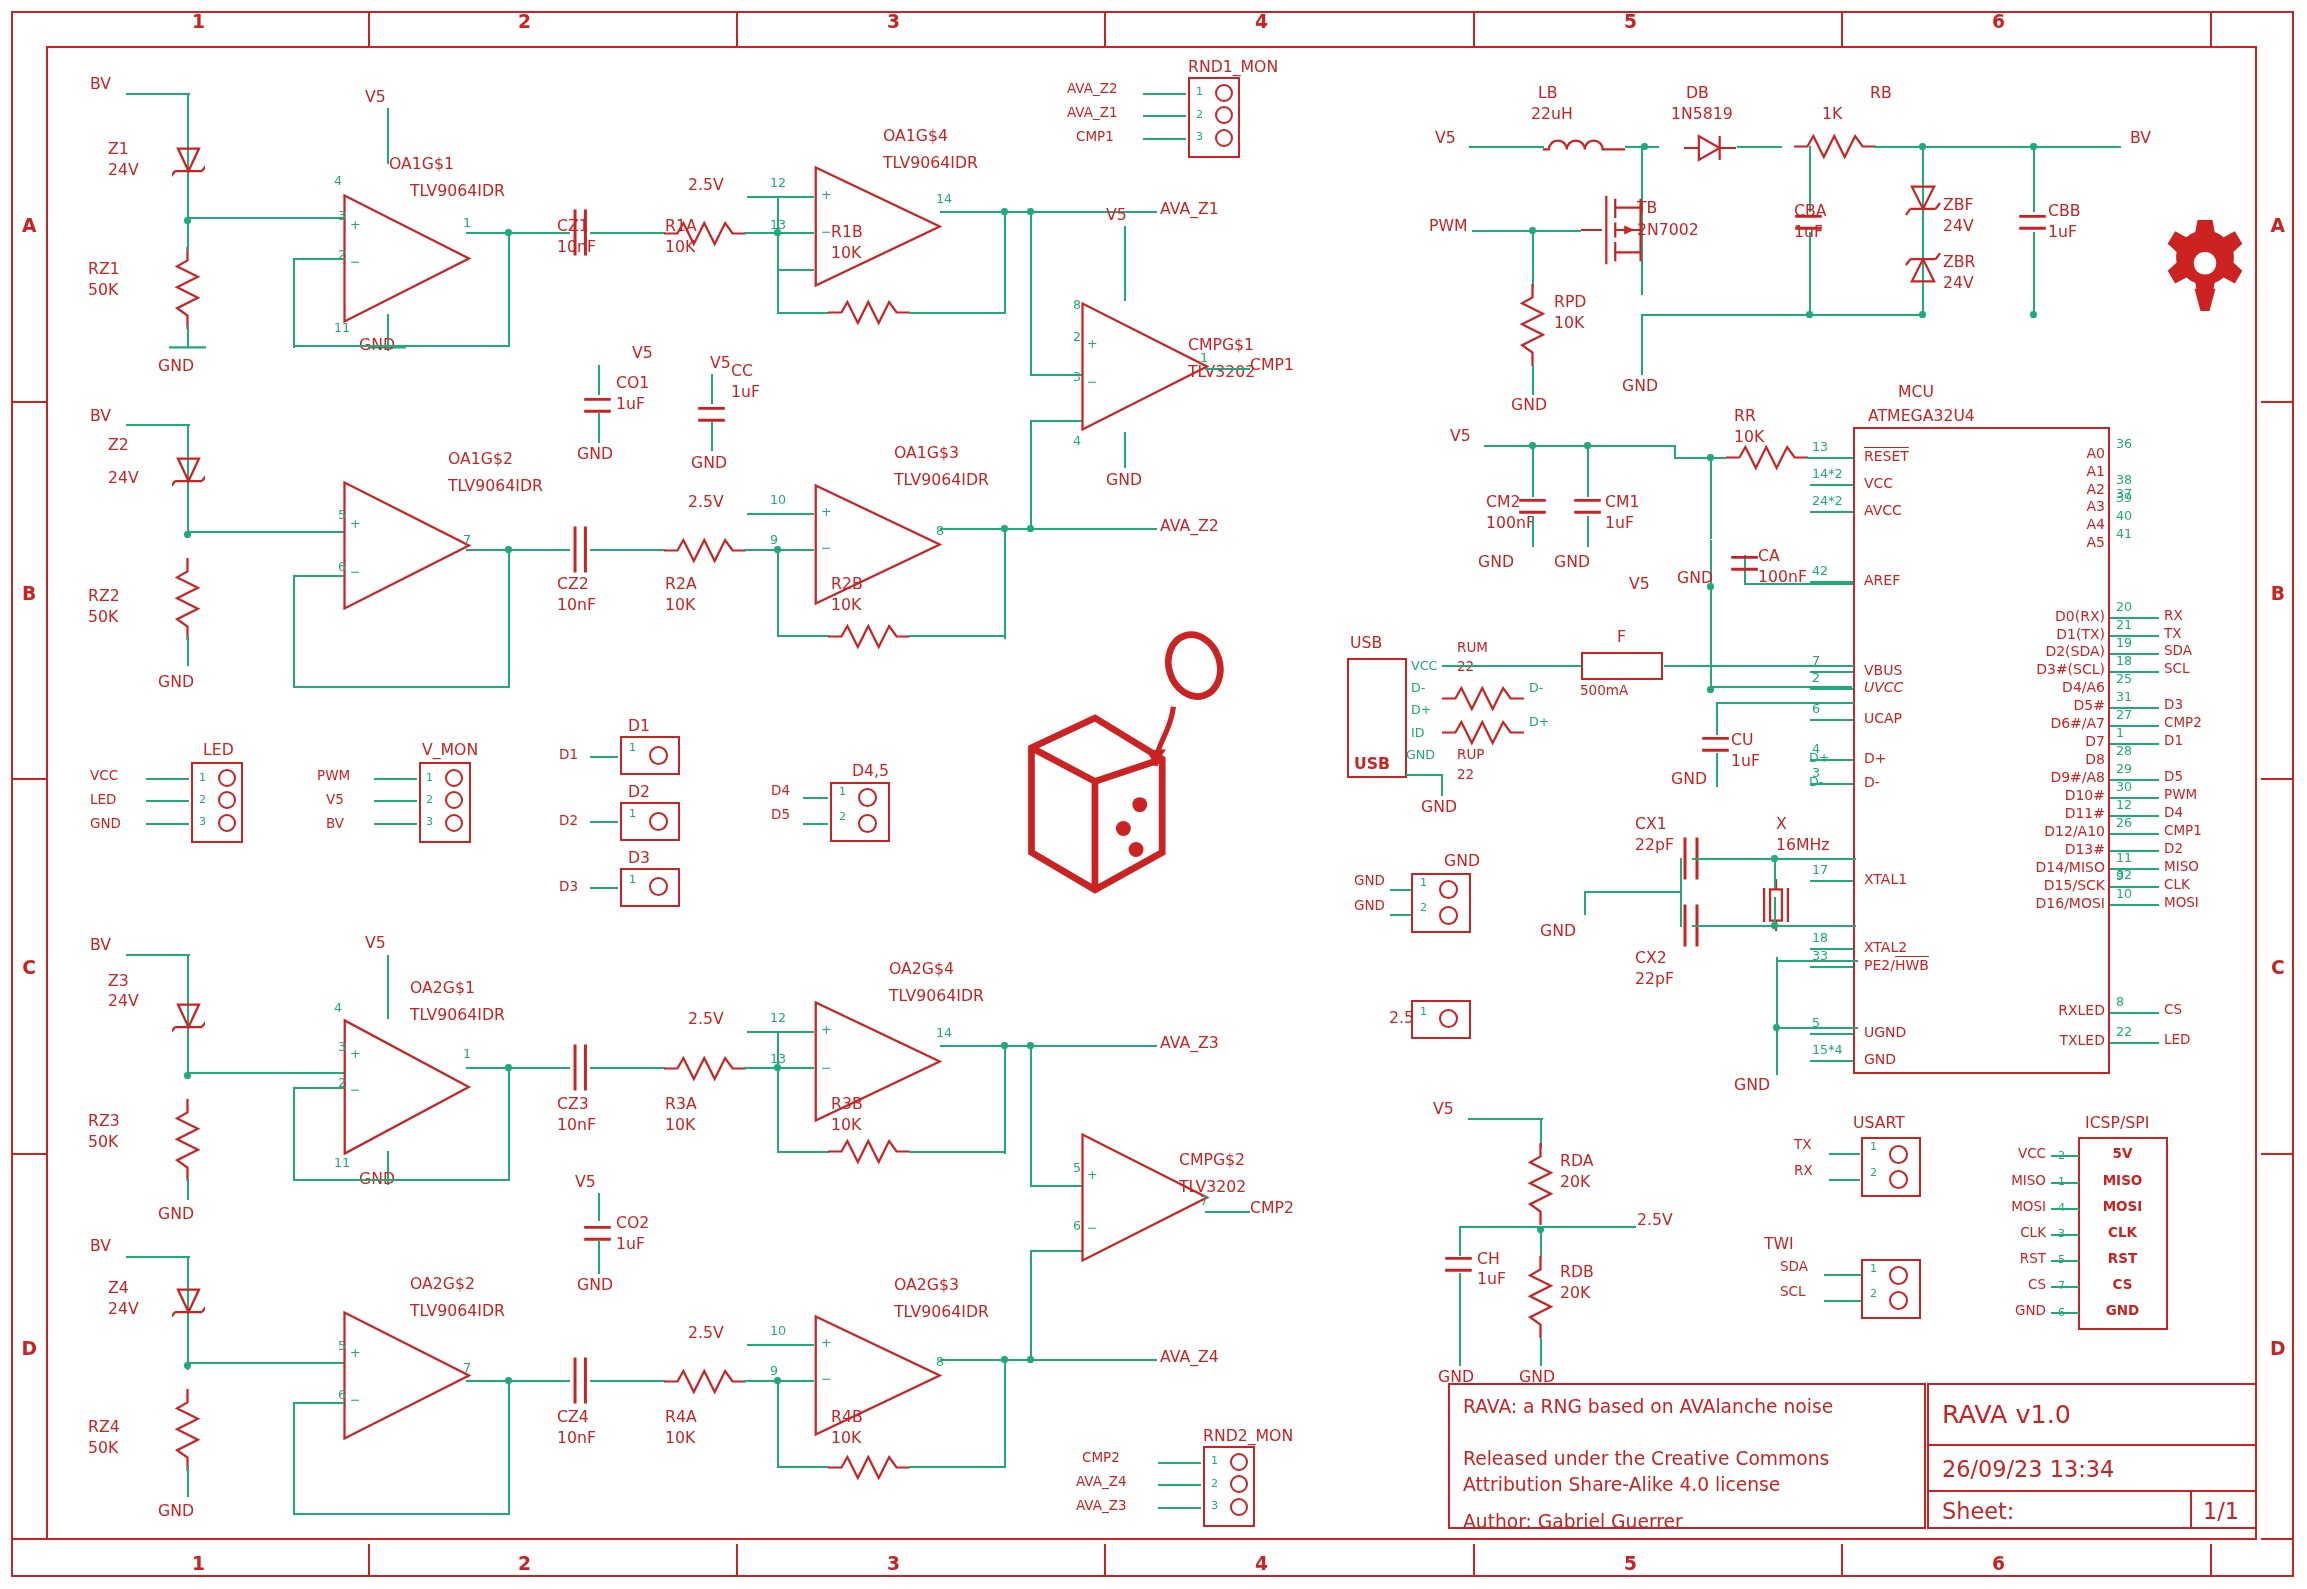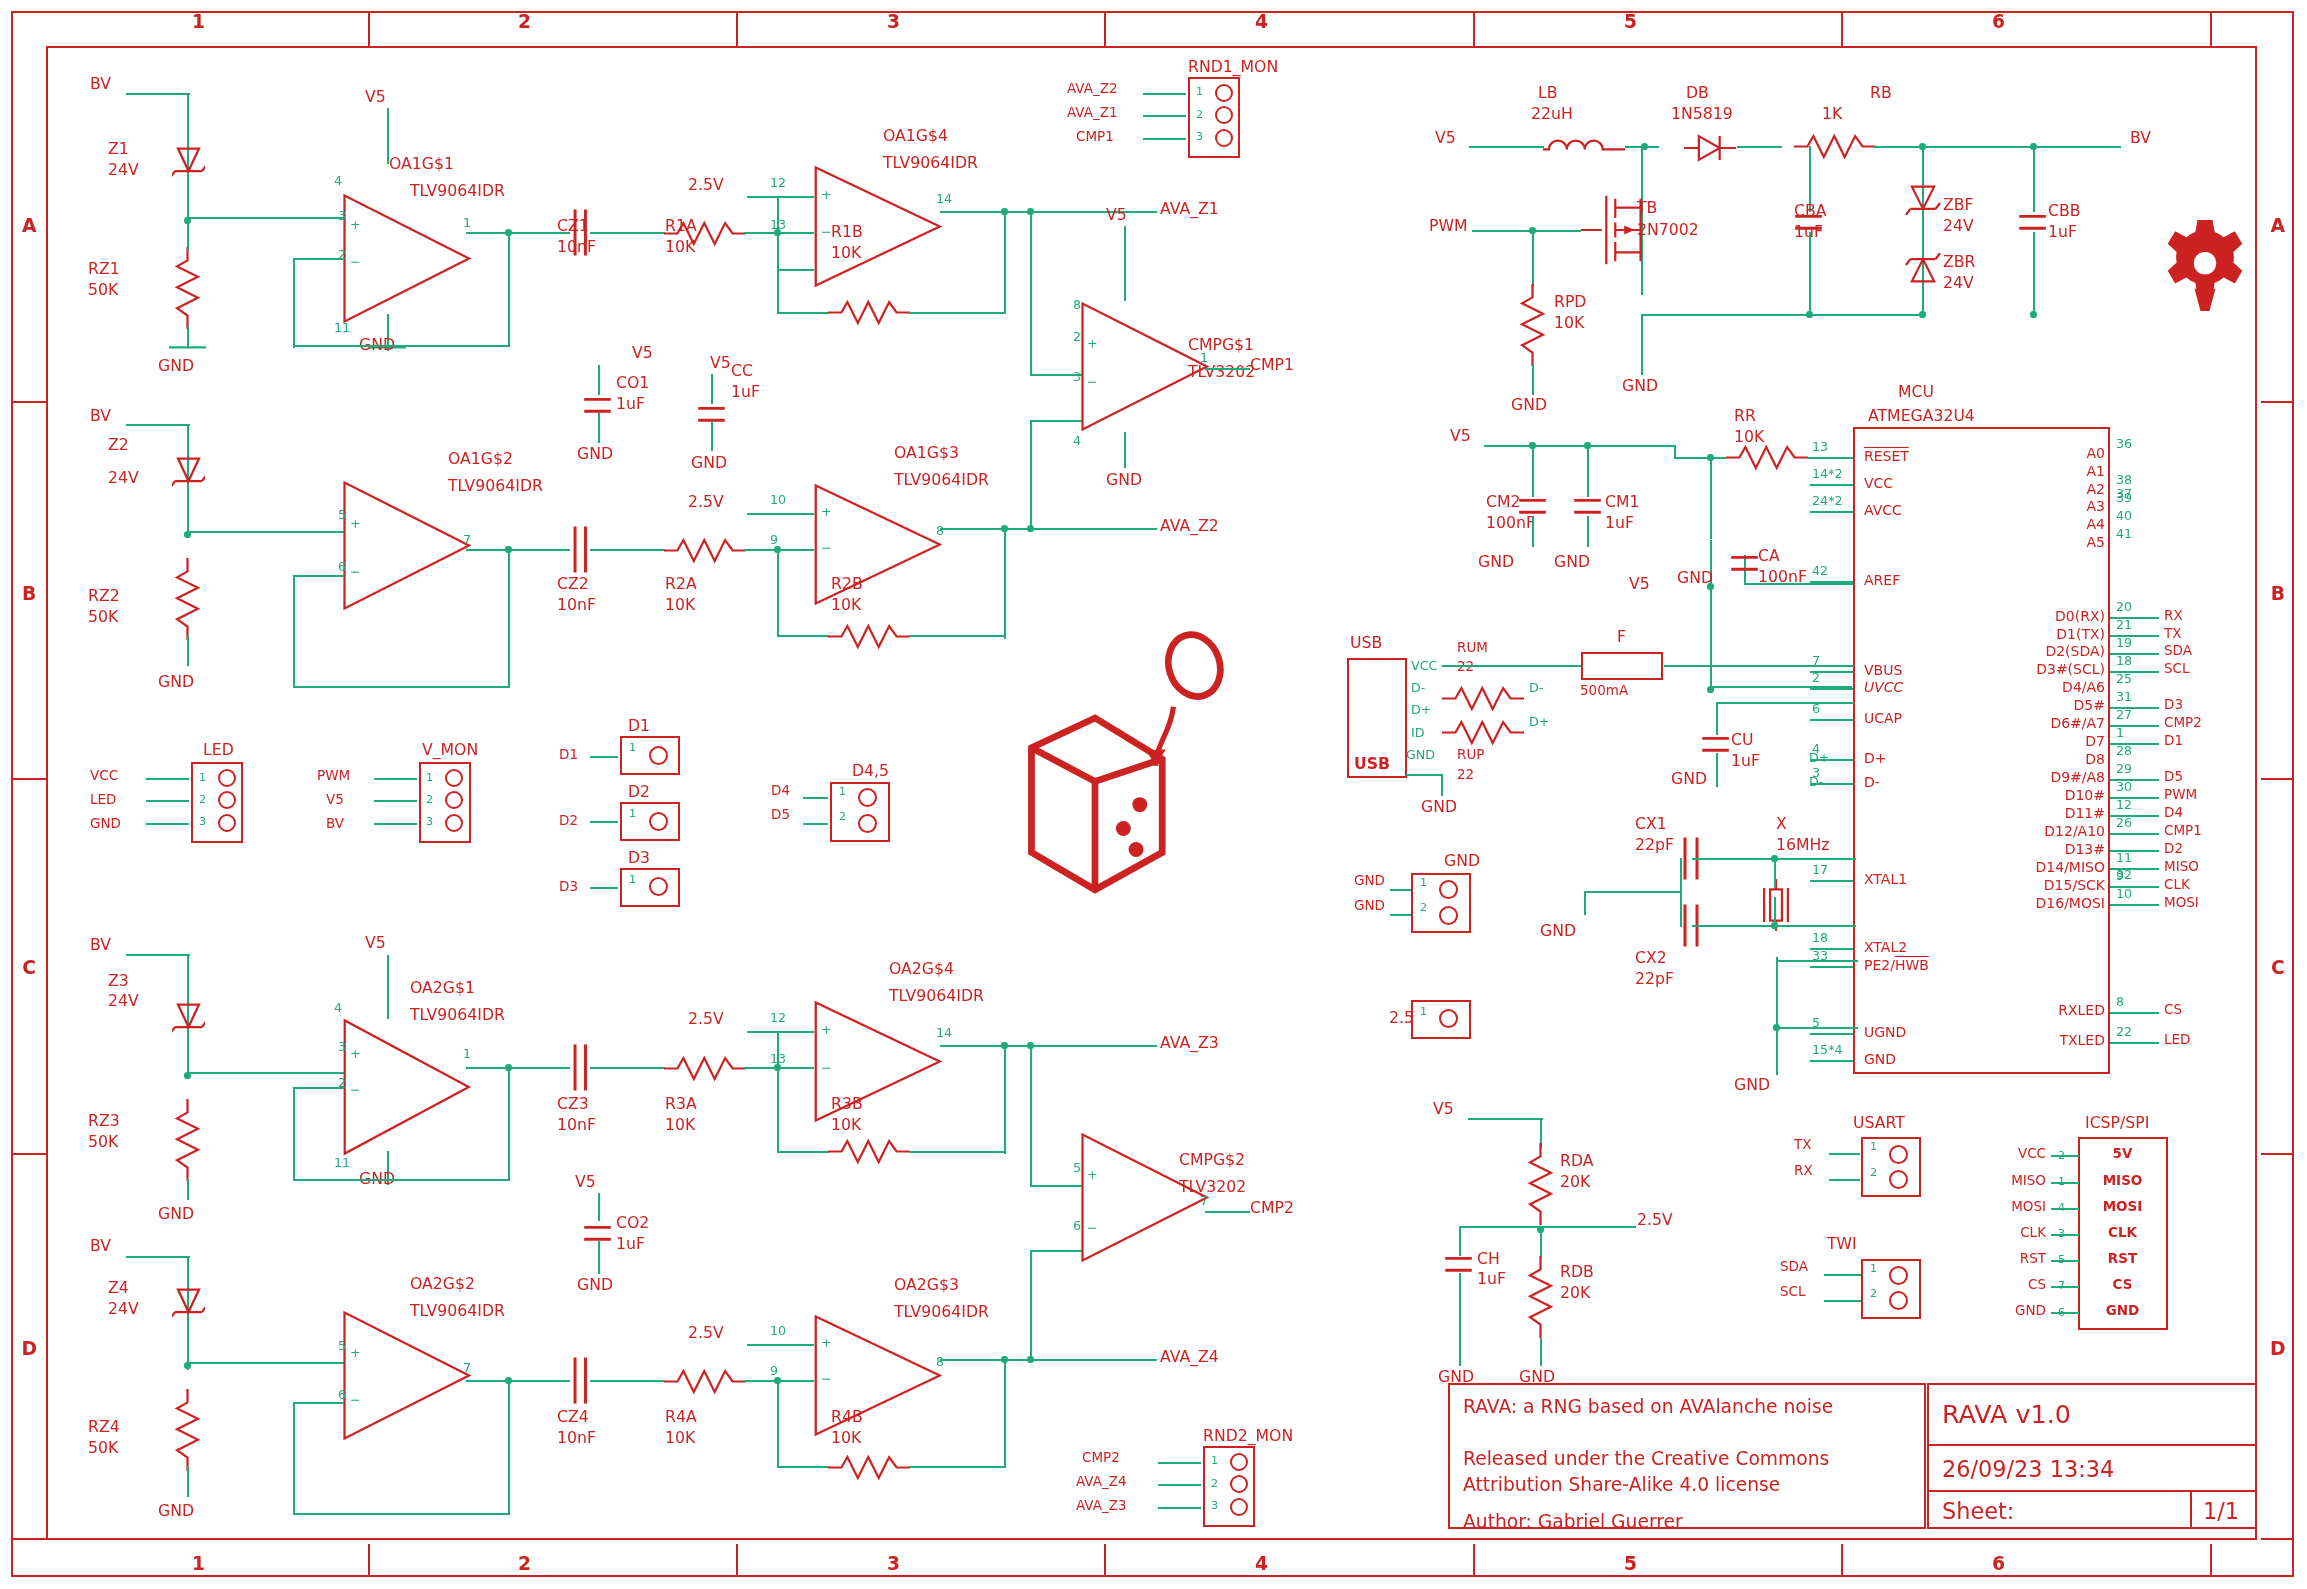--- a/index.html
+++ b/index.html
@@ -1122,21 +1122,21 @@
   <div class="conn" style="left:1861px;top:1137px;width:60px;height:60px;"></div>
   <div class="circ" style="left:1889px;top:1145px;width:19.4px;height:19.4px;"></div>
   <div class="circ" style="left:1889px;top:1170px;width:19.4px;height:19.4px;"></div>
   <div class="pnum" style="left:1870px;top:1140px;">1</div>
   <div class="pnum" style="left:1870px;top:1166px;">2</div>
   <div class="lbl sm" style="left:1794px;top:1137px;">TX</div>
   <div class="lbl sm" style="left:1794px;top:1163px;">RX</div>
   <div class="w wh" style="left:1829px;top:1153px;width:31px;"></div>
   <div class="w wh" style="left:1829px;top:1179px;width:31px;"></div>
 
-  <div class="lbl" style="left:1827px;top:1235px;">TWI</div>
+  <div class="lbl" style="left:1764px;top:1235px;">TWI</div>
   <div class="conn" style="left:1861px;top:1259px;width:60px;height:60px;"></div>
   <div class="circ" style="left:1889px;top:1266px;width:19.4px;height:19.4px;"></div>
   <div class="circ" style="left:1889px;top:1291px;width:19.4px;height:19.4px;"></div>
   <div class="pnum" style="left:1870px;top:1262px;">1</div>
   <div class="pnum" style="left:1870px;top:1287px;">2</div>
   <div class="lbl sm" style="left:1780px;top:1259px;">SDA</div>
   <div class="lbl sm" style="left:1780px;top:1284px;">SCL</div>
   <div class="w wh" style="left:1824px;top:1274px;width:37px;"></div>
   <div class="w wh" style="left:1824px;top:1300px;width:37px;"></div>
 

